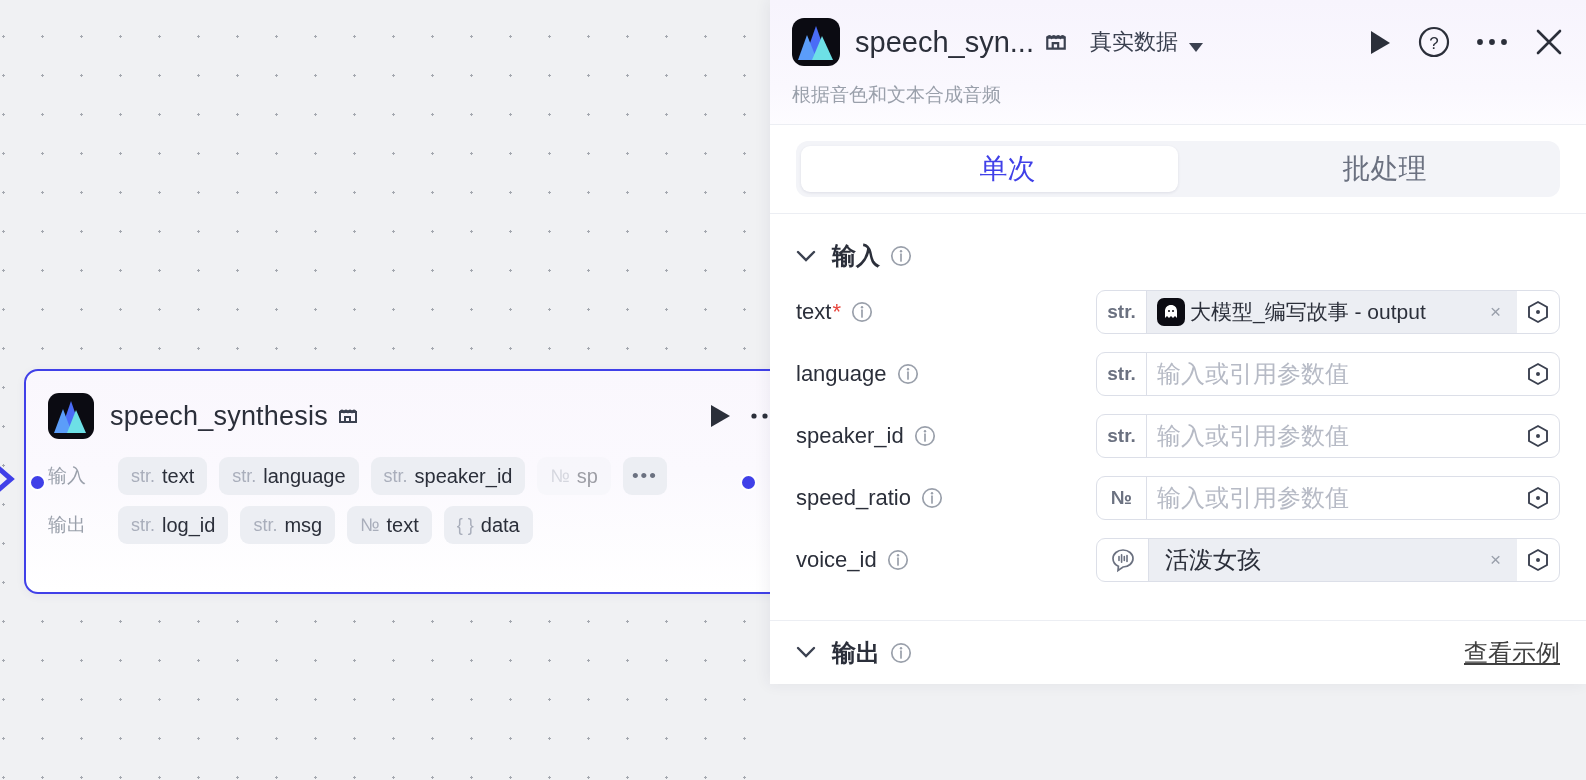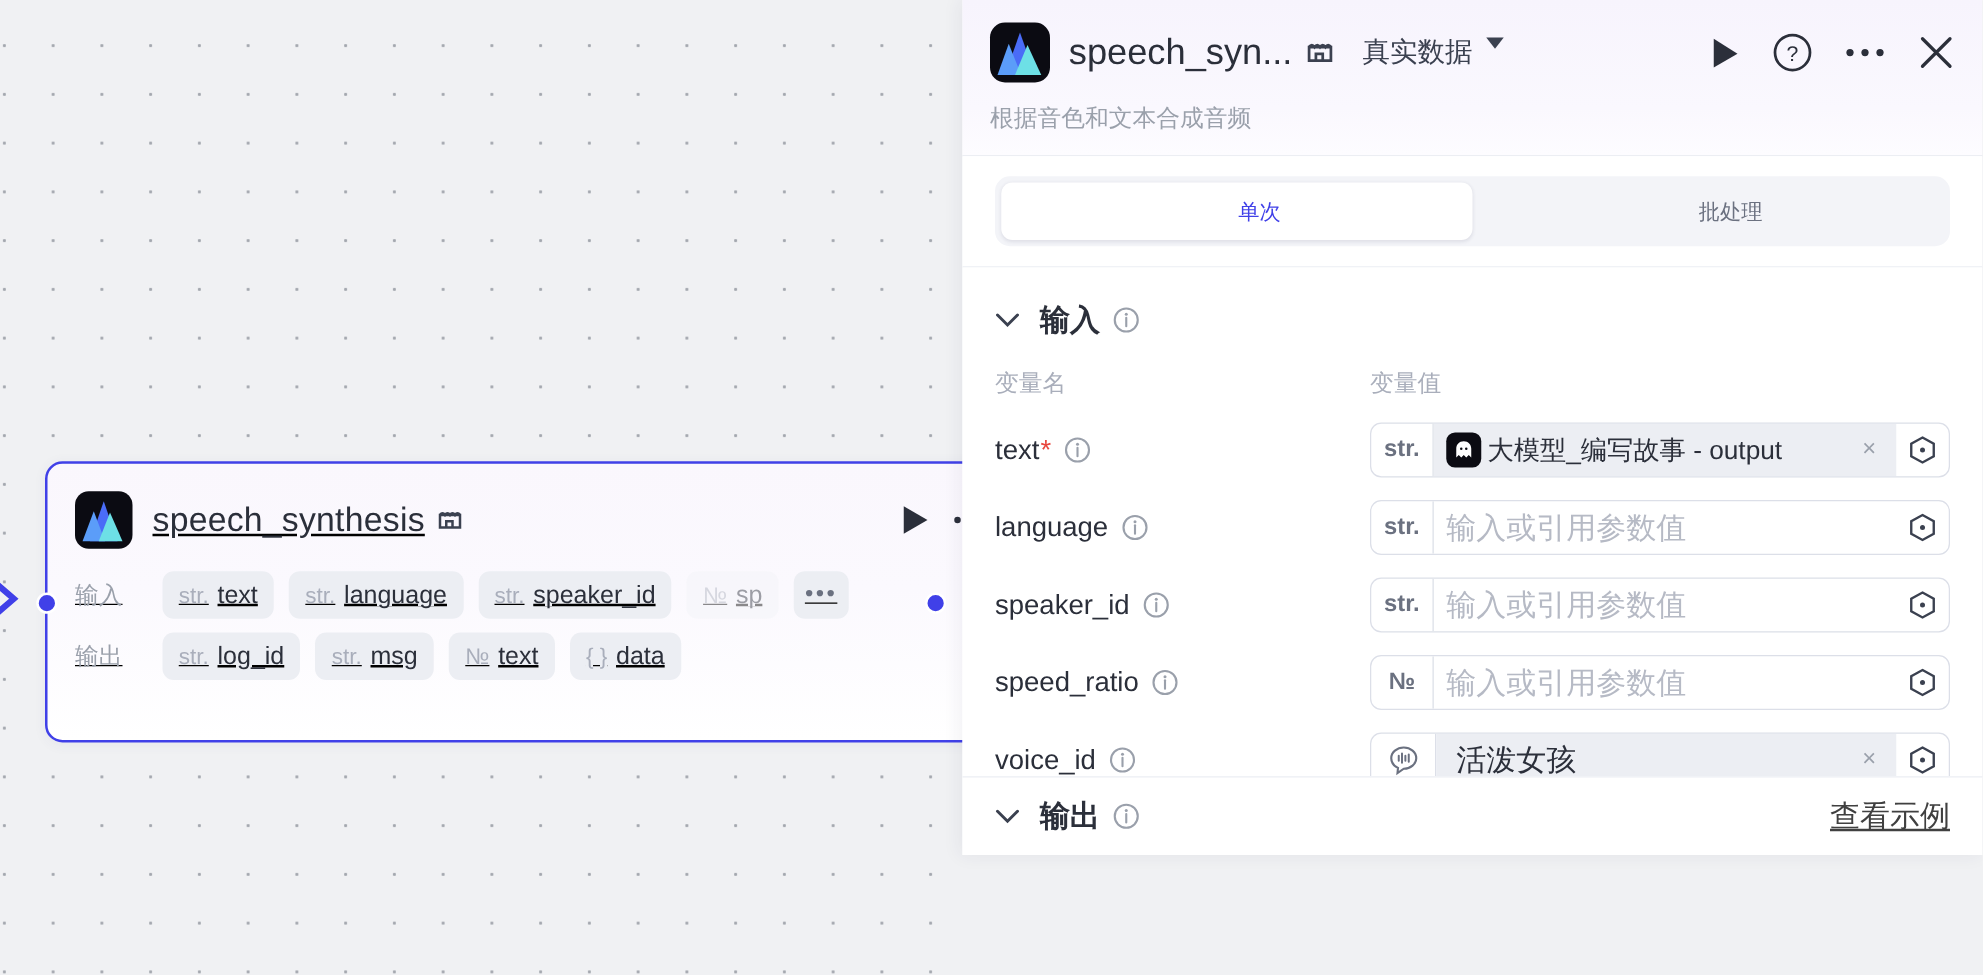--- a/index.html
+++ b/index.html
@@ -18,26 +18,25 @@
     background-image: radial-gradient(circle, #a4a8af 1.1px, transparent 1.2px);
     background-size: 39px 39px;
     background-position: 23px 17px;
   }
   .in-arrow {
     position: absolute; left: -4px; top: 462px; width: 26px; height: 34px;
   }
 
   
   .node {
-    position: absolute; left: 36px; top: 369px; width: 780px; height: 225px;
+    position: absolute; left: 24px; top: 369px; width: 780px; height: 225px;
     border: 2px solid #4040e8;
     border-radius: 14px;
     background: linear-gradient(180deg,#faf7fd 0%, #fbf9fe 45%, #ffffff 100%);
     box-shadow: 0 2px 10px rgba(60,60,120,.06);
-    text-decoration: underline;
   }
   .node-head { display: flex; align-items: center; padding: 22px 22px 0 22px; }
   .node-icon {
     width: 46px; height: 46px; border-radius: 11px; background: #0b0b12;
     display: flex; align-items: flex-end; justify-content: center; overflow: hidden;
     flex: 0 0 auto;
   }
   .node-title {
     font-size: 27px; color: #2b2f3a; margin-left: 16px; letter-spacing: .2px;
     white-space: nowrap;
@@ -86,35 +85,35 @@
   .ph-icon {
     width: 48px; height: 48px; border-radius: 12px; background: #0b0b12;
     display:flex; align-items:flex-end; justify-content:center; overflow:hidden;
     flex: 0 0 auto;
   }
   .ph-title {
     font-size: 29px; color: #2b2f3a; margin-left: 15px; white-space: nowrap;
   }
   .ph-shop { margin-left: 10px; display:flex; align-items:center; }
   .ph-mode {
-    margin-left: 22px; display: flex; align-items: flex-start; cursor: pointer;
+    margin-left: 22px; display: flex; align-items: flex-end; cursor: pointer;
   }
   .ph-mode-label { font-size: 22px; color: #3b4150; }
   .caret { margin-left: 10px; }
   .ph-spacer { flex: 1 1 auto; }
   .ph-btn { margin-left: 26px; display: flex; align-items: center; justify-content:center; }
   .ph-sub { font-size: 19px; color: #9aa0ab; margin-top: 16px; }
 
   .tabs-wrap { padding: 16px 26px 16px 26px; border-bottom: 1px solid #eceef3; background:#fff;}
   .tabs {
     background: #f3f4f8; border-radius: 12px; padding: 5px; display: flex; height: 56px;
   }
   .tab {
     flex: 1 1 0; display: flex; align-items: center; justify-content: center;
-    border-radius: 9px; font-size: 17px; color: #6b7180; cursor: pointer; padding-left: 36px;
+    border-radius: 9px; font-size: 28px; color: #6b7180; cursor: pointer; padding-left: 36px;
   }
   .tab.active { background: #ffffff; color: #4040e8; box-shadow: 0 1px 3px rgba(40,40,80,.10); }
 
   .panel-body { flex: 1 1 auto; overflow: hidden; padding: 0 26px; background:#fff; }
   .sec-head { display: flex; align-items: center; padding: 26px 0 0 0; }
   .sec-caret { margin-right: 16px; display:flex; }
   .sec-title { font-size: 24px; color: #2b2f3a; font-weight: bold; }
   .sec-info { margin-left: 10px; display:flex; }
 
   .col-heads { display: flex; margin-top: 22px; }
@@ -324,24 +323,20 @@
         <span class="sec-title">输入</span>
         <span class="sec-info">
           <svg width="22" height="22" viewBox="0 0 22 22">
             <circle cx="11" cy="11" r="9.2" fill="none" stroke="#9aa0ab" stroke-width="1.7"></circle>
             <circle cx="11" cy="6.3" r="1.2" fill="#9aa0ab"></circle>
             <path d="M11 9.2 L11 16" stroke="#9aa0ab" stroke-width="1.7" stroke-linecap="round"></path>
           </svg>
         </span>
       </div>
 
-      <div class="col-heads">
-        <div class="col-name">变量名</div>
-        <div class="col-val">变量值</div>
-      </div>
 
       <div class="frow">
         <div class="fname">
           <span class="fname-label">text</span>
           <span class="req">*</span>
           <span class="info">
             <svg width="22" height="22" viewBox="0 0 22 22">
               <circle cx="11" cy="11" r="9.2" fill="none" stroke="#9aa0ab" stroke-width="1.7"></circle>
               <circle cx="11" cy="6.3" r="1.2" fill="#9aa0ab"></circle>
               <path d="M11 9.2 L11 16" stroke="#9aa0ab" stroke-width="1.7" stroke-linecap="round"></path>

